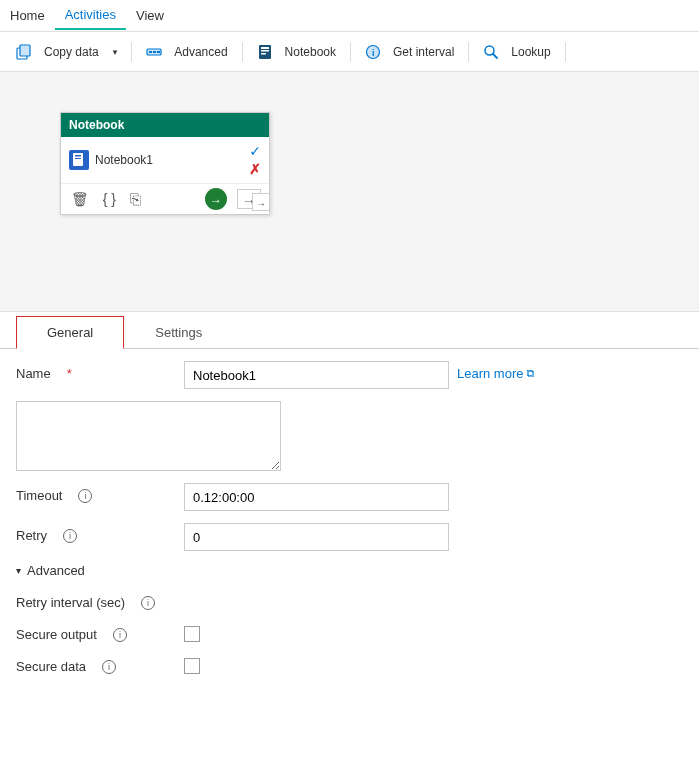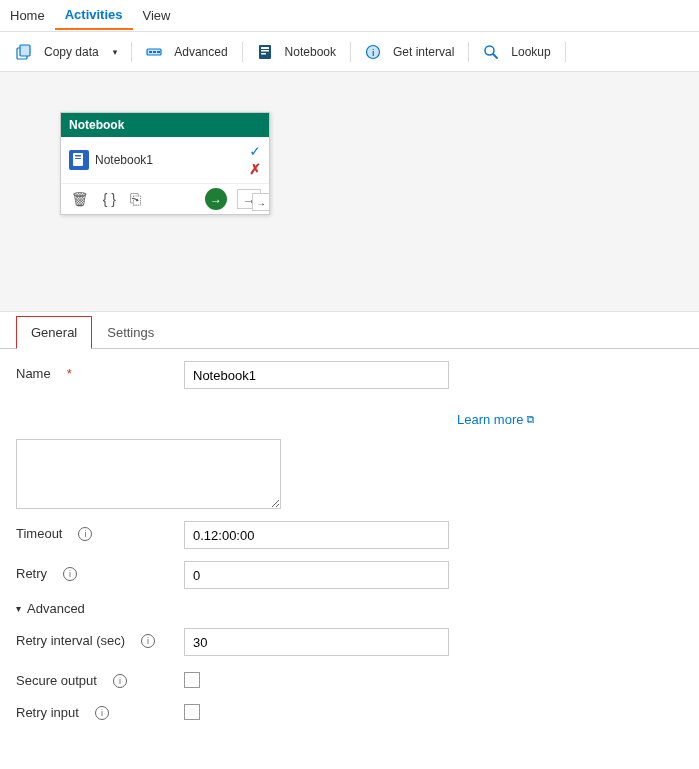--- a/index.html
+++ b/index.html
@@ -1,21 +1,21 @@
 <!DOCTYPE html>
 <html><head>
   <meta charset="utf-8">
   <style>
     * { box-sizing: border-box; margin: 0; padding: 0; }
     body { font-family: 'Segoe UI', Arial, sans-serif; font-size: 13px; color: #333; background: #fff; width: 699px; min-height: 769px; overflow-x: hidden; }
 
     
     .menu-bar { display: flex; align-items: center; border-bottom: 1px solid #e0e0e0; padding: 0 0; height: 32px; }
     .menu-item { padding: 6px 10px; font-size: 13px; cursor: pointer; color: #333; }
-    .menu-item.active { color: #0078d4; border-bottom: 2px solid #f97316; font-weight: 700; }
+    .menu-item.active { color: #0078d4; border-bottom: 2px solid #14b8a6; font-weight: 400; }
 
     
     .toolbar { display: flex; align-items: center; padding: 4px 8px; border-bottom: 1px solid #e0e0e0; gap: 4px; height: 40px; }
     .toolbar-btn { display: flex; align-items: center; gap: 12px; padding: 4px 8px; font-size: 12px; color: #333; cursor: pointer; border-radius: 2px; white-space: nowrap; }
     .toolbar-icon { width: 16px; height: 16px; display: inline-flex; align-items: center; justify-content: center; flex-shrink: 0; }
     .toolbar-separator { width: 1px; height: 20px; background: #ddd; margin: 0 2px; }
     .dropdown-arrow { font-size: 9px; margin-left: 2px; }
 
     
     .canvas-area { background: #f5f5f5; height: 240px; position: relative; border-bottom: 1px solid #e0e0e0; }
@@ -32,31 +32,31 @@
     .node-checks { display: flex; flex-direction: column; align-items: center; gap: 2px; }
     .node-footer { padding: 4px 8px; border-top: 1px solid #eee; display: flex; align-items: center; gap: 10px; }
     .node-action-btn { color: #555; font-size: 14px; cursor: pointer; padding: 2px; }
     .node-run-btn { background: #1e7e34; color: #fff; border-radius: 50%; width: 22px; height: 22px; display: flex; align-items: center; justify-content: center; font-size: 12px; cursor: pointer; margin-left: auto; }
     .node-nav-btn { color: #555; font-size: 14px; border: 1px solid #ccc; padding: 1px 4px; cursor: pointer; }
     .node-nav-btn2 { position: absolute; top: 80px; right: -1px; width: 18px; height: 18px; background: #fff; border: 1px solid #ccc; display: flex; align-items: center; justify-content: center; font-size: 10px; cursor: pointer; }
 
     
     .bottom-panel { padding: 0; }
     .tab-bar { display: flex; border-bottom: 1px solid #ccc; padding: 0 16px; margin-top: 4px; }
-    .tab { padding: 8px 14px; font-size: 13px; cursor: pointer; color: #555; border: 1px solid transparent; margin-bottom: -1px; }
+    .tab { padding: 8px 30px; font-size: 13px; cursor: pointer; color: #555; border: 1px solid transparent; margin-bottom: -1px; }
     .tab.active { border: 1px solid #d32f2f; border-bottom-color: #fff; color: #333; font-weight: 500; background: #fff; }
 
     
     .form-area { padding: 12px 16px; }
     .form-row { display: flex; align-items: flex-start; margin-bottom: 12px; gap: 8px; }
     .form-label { width: 160px; flex-shrink: 0; font-size: 13px; color: #333; padding-top: 5px; display: flex; align-items: center; gap: 16px; }
     .required-star { color: #d32f2f; }
     .form-input { width: 265px; height: 28px; border: 1px solid #ccc; padding: 3px 8px; font-size: 13px; outline: none; font-family: inherit; }
     .form-textarea { width: 265px; height: 70px; border: 1px solid #ccc; padding: 4px 8px; font-size: 13px; outline: none; font-family: inherit; resize: vertical; }
-    .learn-more { color: #0078d4; font-size: 13px; cursor: pointer; display: flex; align-items: center; gap: 3px; white-space: nowrap; padding-top: 5px; margin-top: 46px; }
+    .learn-more { color: #0078d4; font-size: 13px; cursor: pointer; display: flex; align-items: center; gap: 3px; white-space: nowrap; padding-top: 5px; }
     .learn-more-icon { font-size: 11px; }
     .info-icon { display: inline-flex; align-items: center; justify-content: center; width: 14px; height: 14px; border-radius: 50%; border: 1px solid #666; font-size: 9px; color: #666; cursor: pointer; flex-shrink: 0; }
     .section-toggle { display: flex; align-items: center; gap: 6px; font-size: 13px; cursor: pointer; color: #333; margin-bottom: 12px; }
     .chevron-down { font-size: 10px; }
     .checkbox-wrapper { display: flex; align-items: center; padding-top: 4px; }
     .form-checkbox { width: 16px; height: 16px; border: 1px solid #999; background: #fff; cursor: pointer; appearance: none; -webkit-appearance: none; }
     .form-checkbox:checked { background: #0078d4; border-color: #0078d4; }
   </style>
 </head>
 <body>
@@ -207,36 +207,35 @@
     <div class="section-toggle">
       <span class="chevron-down">▾</span>
       <span>Advanced</span>
     </div>
 
     <div class="form-row">
       <div class="form-label">
         <span>Retry interval (sec)</span>
         <span class="info-icon">i</span>
       </div>
-      <input class="form-input" type="text" value="30" style="">
     </div>
 
     <div class="form-row">
       <div class="form-label">
         <span>Secure output</span>
         <span class="info-icon">i</span>
       </div>
       <div class="checkbox-wrapper">
         <input class="form-checkbox" type="checkbox" style="">
       </div>
     </div>
 
     <div class="form-row">
       <div class="form-label">
-        <span>Retry input</span>
+        <span>Secure data</span>
         <span class="info-icon">i</span>
       </div>
       <div class="checkbox-wrapper">
         <input class="form-checkbox" type="checkbox" style="">
       </div>
     </div>
   </div>
 </div>
 
 </body></html>

